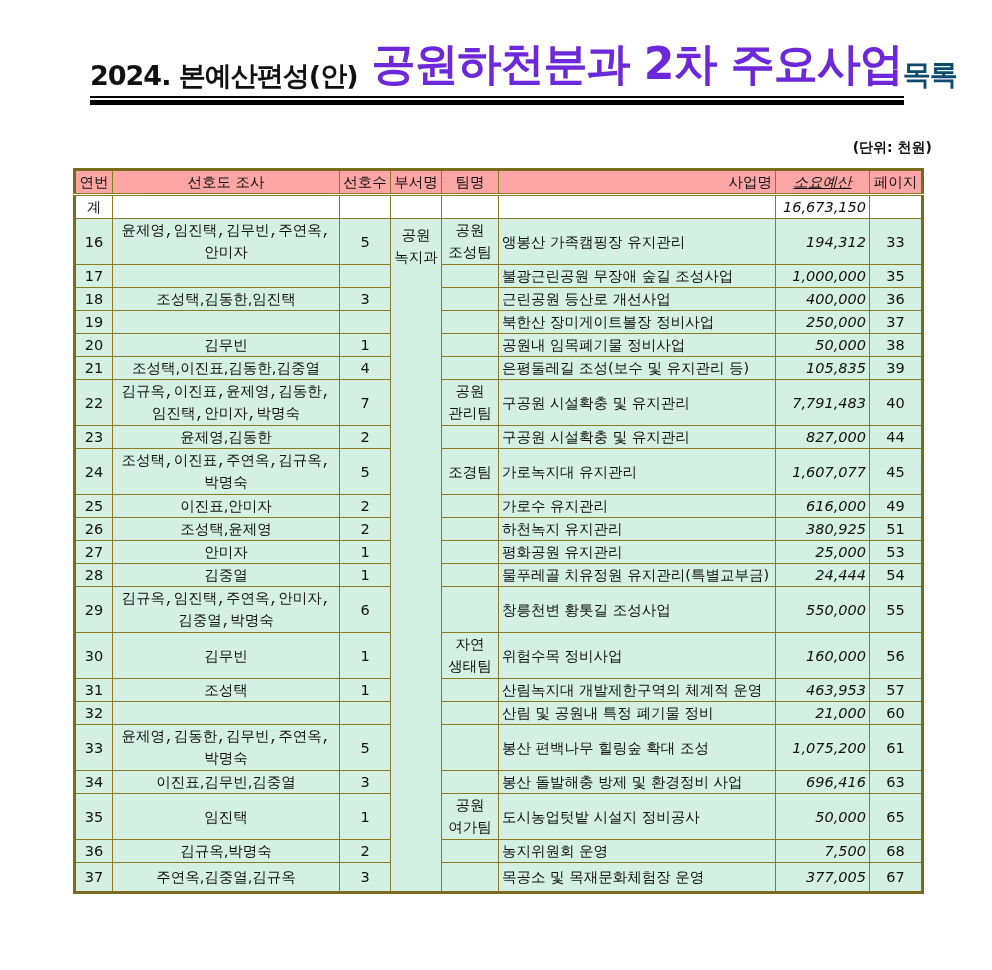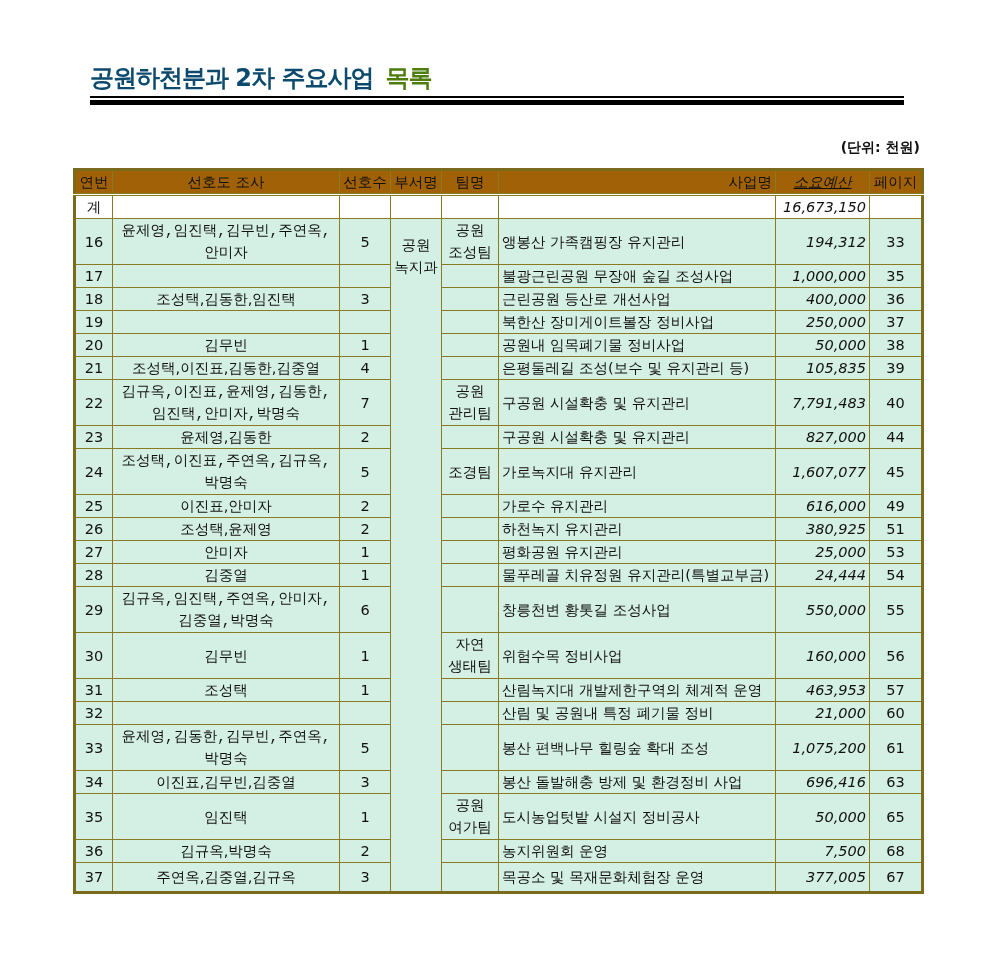--- a/index.html
+++ b/index.html
@@ -1,28 +1,28 @@
 <!DOCTYPE html>
 <html><head>
 <meta charset="utf-8">
 <style>
   html, body { margin: 0; padding: 0; background: #ffffff; }
   body { width: 992px; height: 970px; position: relative; font-family: "DejaVu Sans", sans-serif; color: #111; }
   .title-wrap { position: absolute; left: 90px; top: 50px; width: 814px; height: 56px; }
   .title { position: absolute; left: 0; top: 0; width: 814px; height: 44px; display: flex; align-items: flex-end; white-space: nowrap; }
   .title .t1 { font-size: 27px; font-weight: bold; color: #111; letter-spacing: -1px; margin-right: 14px; }
-  .title .t2 { font-size: 24px; font-weight: bold; color: #0c4a6e; letter-spacing: -1px; margin-right: 12px; }
-  .title .t3 { font-size: 24px; font-weight: bold; color: #4d7c0f; letter-spacing: -1px; }
+  .title .t2 { font-size: 44px; font-weight: bold; color: #6d28d9; letter-spacing: -1px; }
+  .title .t3 { font-size: 28px; font-weight: bold; color: #0c4a6e; letter-spacing: -1px; }
   .rule-thin { position: absolute; left: 0; top: 46px; width: 814px; height: 2px; background: #000; }
   .rule-thick { position: absolute; left: 0; top: 50px; width: 814px; height: 5px; background: #000; }
-  .unit { position: absolute; right: 72px; top: 139px; font-size: 14px; font-weight: bold; color: #111; }
+  .unit { position: absolute; right: 60px; top: 139px; font-size: 14px; font-weight: bold; color: #111; }
 
   table.main { position: absolute; left: 73px; top: 168px; border-collapse: collapse; font-size: 14.5px; border: 3px solid #7a6a1c; }
   table.main td, table.main th { border: 1px solid #8a7a22; padding: 0 3px; line-height: 22px; font-weight: normal; overflow: hidden; white-space: nowrap; }
-  table.main thead th { background: #a16207; height: 20px; text-align: center; border-bottom: 3px double #8a7a22; }
+  table.main thead th { background: #fca5a5; height: 20px; text-align: center; border-bottom: 3px double #8a7a22; }
   table.main tr.total td { background: #ffffff; height: 20px; }
   table.main tbody tr.data td { background: #d4efe3; }
   .c-no { width: 30px; text-align: center; }
   .c-pref { width: 220px; text-align: center; }
   .c-cnt { width: 44px; text-align: center; }
   .c-dept { width: 44px; text-align: center; }
   .c-team { width: 50px; text-align: center; }
   .c-proj { width: 270px; text-align: left; }
   .c-budget { width: 87px; text-align: right; font-style: italic; }
   .c-page { width: 45px; text-align: center; margin-left: 25px; }
@@ -30,20 +30,21 @@
   .h1 td { height: 22px; }
   .h2 td { height: 45px; }
   .h3 td { height: 28px; }
   .u { text-decoration: underline; }
 </style>
 </head>
 <body>
 
 <div class="title-wrap">
   <div class="title">
+    <span class="t1">2024. 본예산편성(안)</span>
     <span class="t2">공원하천분과 2차 주요사업</span>
     <span class="t3">목록</span>
   </div>
   <div class="rule-thin"></div>
   <div class="rule-thick"></div>
 </div>
 
 <div class="unit">(단위: 천원)</div>
 
 <table class="main">
@@ -68,21 +69,21 @@
       <td class="c-team"></td>
       <td class="c-proj"></td>
       <td class="c-budget">16,673,150</td>
       <td class="c-page"></td>
     </tr>
 
     <tr class="data h2">
       <td class="c-no">16</td>
       <td class="c-pref ml">윤제영,임진택,김무빈,주연옥, 안미자</td>
       <td class="c-cnt">5</td>
-      <td class="c-dept ml" rowspan="22" style="vertical-align:top;padding-top:16px">공원 녹지과</td>
+      <td class="c-dept ml" rowspan="22" style="vertical-align:top;padding-top:6px">공원 녹지과</td>
       <td class="c-team ml">공원 조성팀</td>
       <td class="c-proj">앵봉산 가족캠핑장 유지관리</td>
       <td class="c-budget">194,312</td>
       <td class="c-page">33</td>
     </tr>
 
     <tr class="data h1">
       <td class="c-no">17</td>
       <td class="c-pref"></td>
       <td class="c-cnt"></td>

